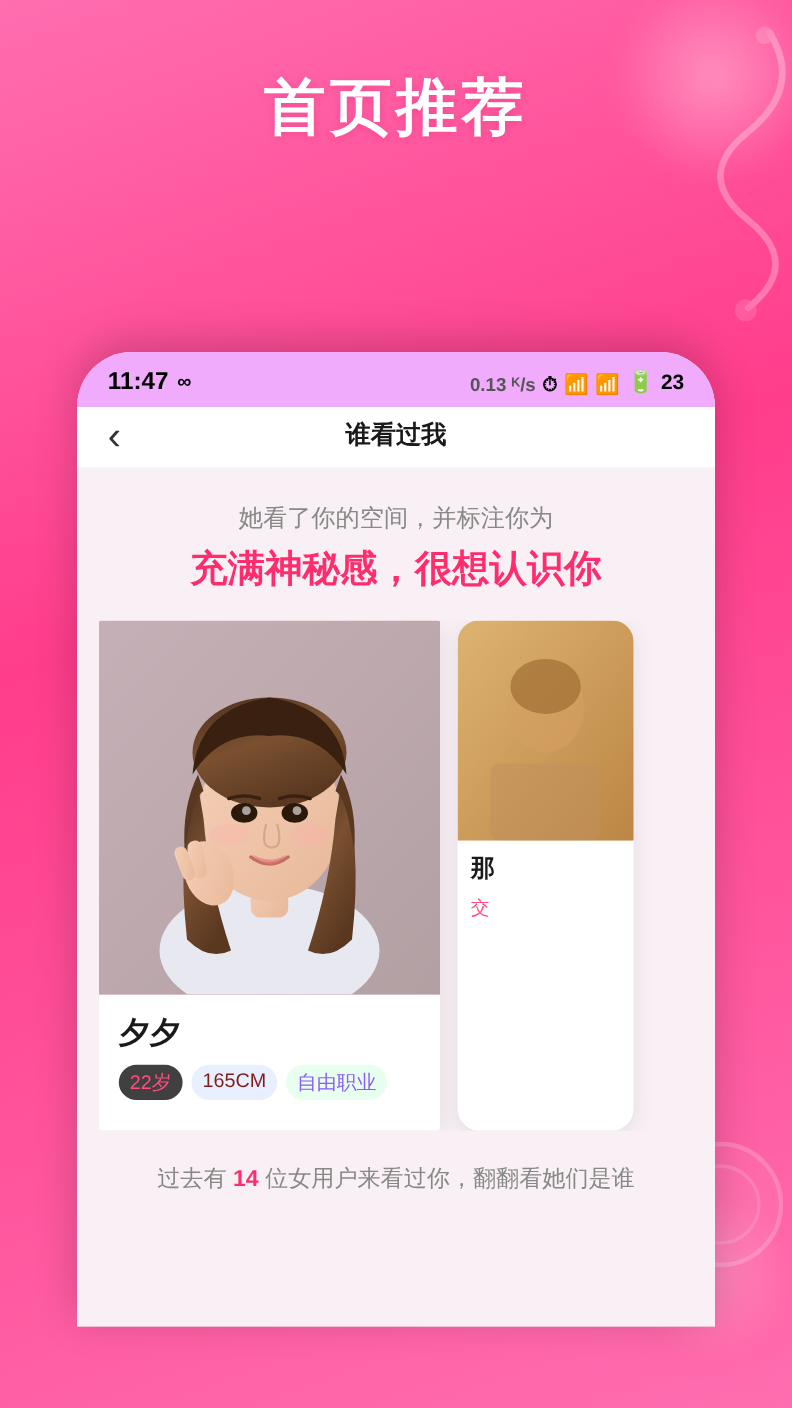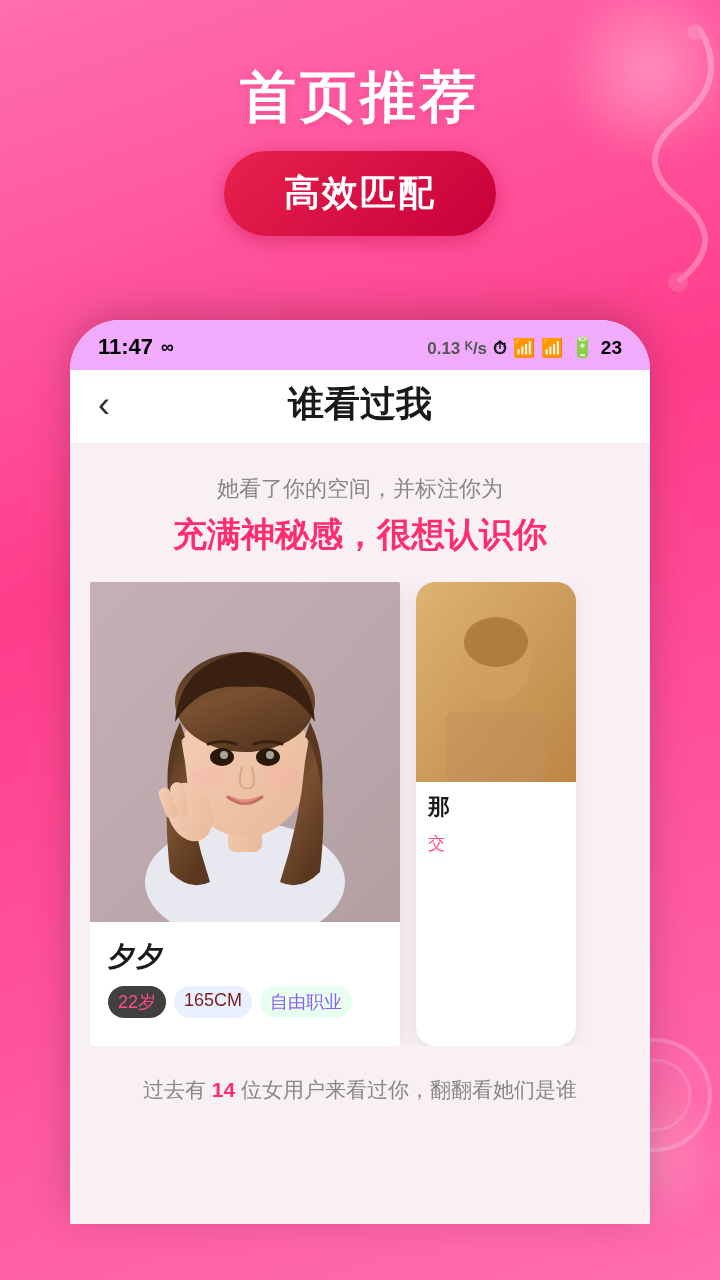--- a/index.html
+++ b/index.html
@@ -109,21 +109,21 @@
       border-bottom: 1px solid #f0f0f0;
     }
     .nav-back {
       position: absolute;
       left: 28px;
       font-size: 30px;
       color: #333;
       cursor: pointer;
     }
     .nav-title {
-      font-size: 36px;
+      font-size: 23px;
       font-weight: 600;
       color: #1a1a1a;
     }
 
     
     .content-area {
       padding: 30px 20px 20px;
       background: #f8f0f4;
       min-height: 780px;
       position: relative;
@@ -270,21 +270,20 @@
   <circle cx="78" cy="262" r="10" fill="rgba(255,200,220,0.5)"></circle>
 </svg>
 
 <svg class="swirl-bottom-right" viewBox="0 0 130 130" style="position:absolute;right:0;bottom:120px;z-index:2;opacity:0.4">
   <circle cx="65" cy="65" r="55" stroke="rgba(255,255,255,0.5)" stroke-width="4" fill="rgba(255,200,220,0.2)"></circle>
   <circle cx="65" cy="65" r="35" stroke="rgba(255,255,255,0.4)" stroke-width="3" fill="rgba(255,180,210,0.15)"></circle>
 </svg>
 
 <div class="top-section">
   <h1 class="main-title">首页推荐</h1>
-  <div class="badge-btn">高效匹配</div>
 </div>
 
 <div class="phone-wrapper" style="top: 320px; bottom: unset;">
   <div class="phone-mockup">
 
     <div class="status-bar">
       <div class="status-left">
         <span>11:47</span>
         <span style="font-size:18px;">∞</span>
       </div>

